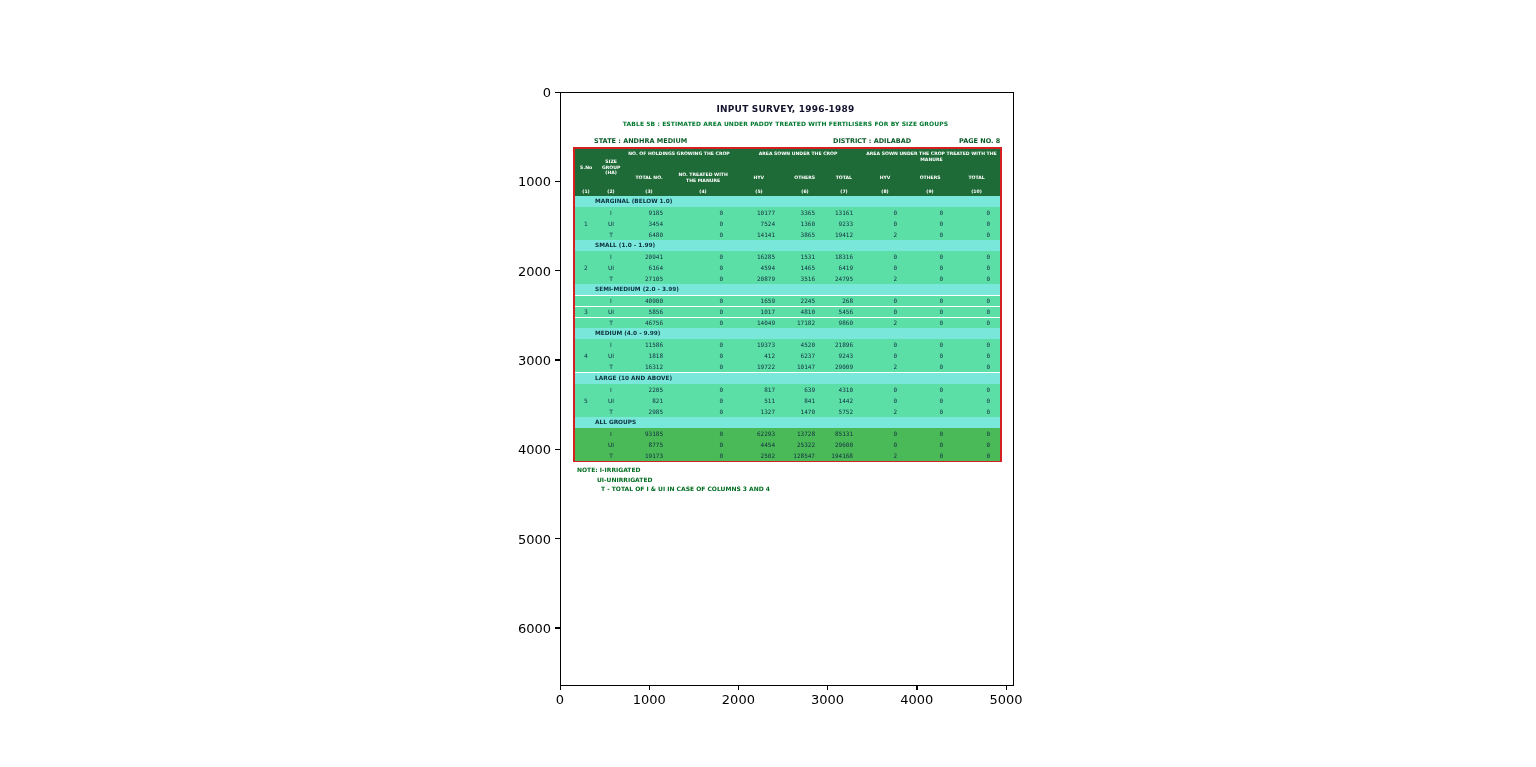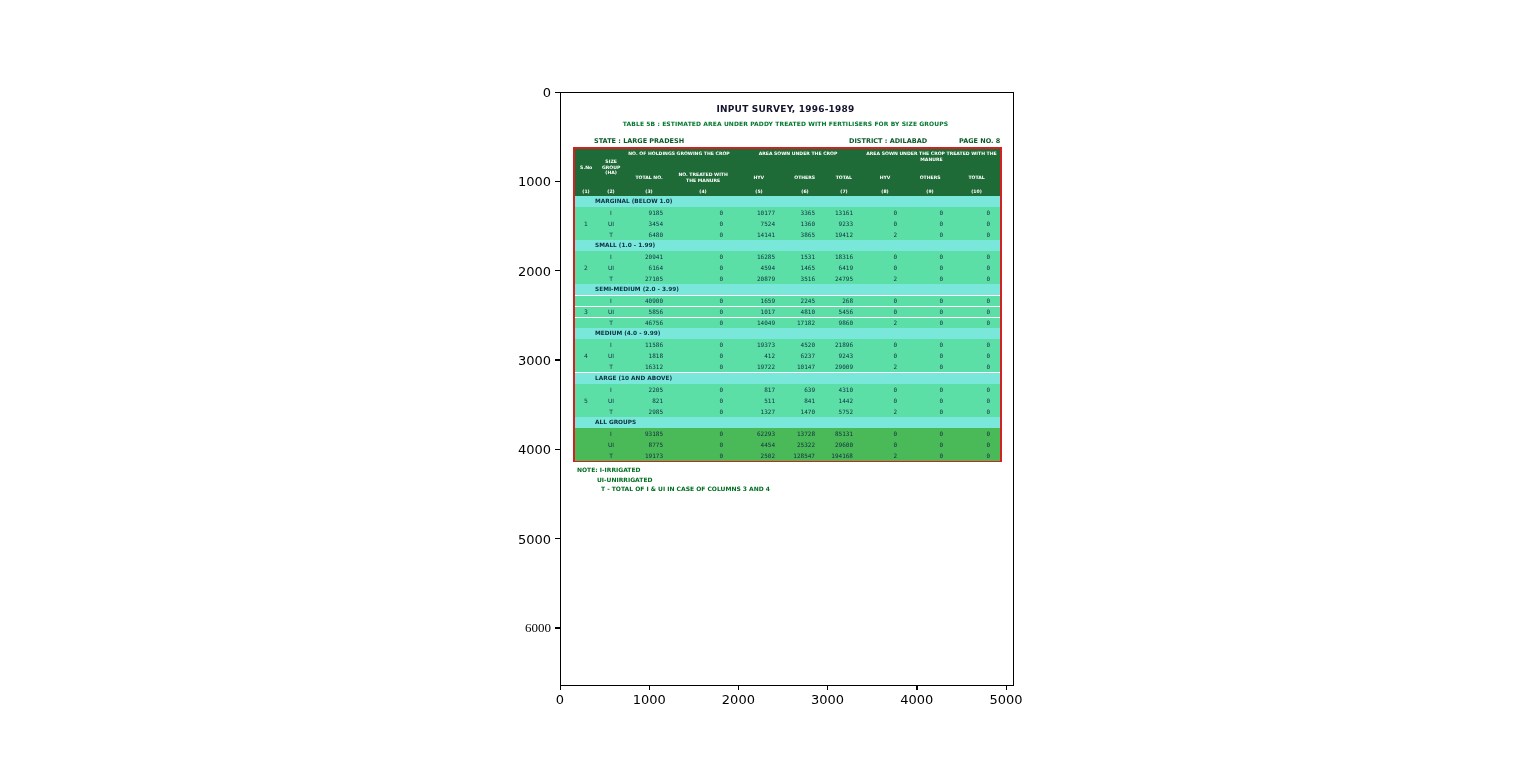--- a/index.html
+++ b/index.html
@@ -13,21 +13,21 @@
   .tick-label-y{position:absolute;width:46px;text-align:right;font-size:13px;color:#000;
                 transform:translateY(-50%);}
   .tick-label-x{position:absolute;font-size:13px;color:#000;transform:translateX(-50%);}
   
   .scan{position:absolute;left:0;top:0;right:0;bottom:0;filter:blur(.2px);}
   .doc-title{position:absolute;left:12px;width:425px;top:11px;text-align:center;
              font-size:9px;font-weight:bold;color:#14142e;letter-spacing:.2px;}
   .doc-subtitle{position:absolute;left:-20px;width:489px;top:27px;text-align:center;
                 font-size:6px;font-weight:bold;color:#00772e;letter-spacing:.1px;}
   .doc-meta span{position:absolute;font-size:6.5px;font-weight:bold;color:#0a5a28;top:44px;}
-  .meta-state{left:33px;} .meta-district{left:240px;padding-left:48px;} .meta-page{left:398px;}
+  .meta-state{left:33px;} .meta-district{left:224px;padding-left:48px;} .meta-page{left:398px;}
   
   .rtable{position:absolute;left:12px;top:54px;width:425px;height:311px;
           border:2px solid #d42020;background:#5cdfa6;}
   .thead{background:#1f6b38;color:#fff;font-weight:bold;height:47px;font-size:4.6px;
          display:flex;flex-direction:column;}
   .thead .toprow{display:flex;flex:1;}
   .hcol{display:flex;flex-direction:column;}
   .hcell{display:flex;align-items:center;justify-content:center;text-align:center;
          line-height:1.2;padding:1px;}
   .hgroup-title{flex:1;display:flex;align-items:flex-start;justify-content:center;
@@ -58,21 +58,21 @@
 <body>
 
 <div class="canvas">
   <div class="plot">
     <div class="scan">
 
       <div class="doc-title">INPUT SURVEY, 1996-1989</div>
       <div class="doc-subtitle">TABLE 5B : ESTIMATED AREA UNDER PADDY TREATED WITH FERTILISERS FOR BY SIZE GROUPS</div>
 
       <div class="doc-meta">
-        <span class="meta-state">STATE : LARGE PRADESH</span>
+        <span class="meta-state">STATE : ANDHRA MEDIUM</span>
         <span class="meta-district">DISTRICT : ADILABAD</span>
         <span class="meta-page">PAGE NO. 8</span>
       </div>
 
       <div class="rtable">
         <div class="thead">
           <div class="toprow">
             <div class="hcell" style="width:22px">S.No</div>
             <div class="hcell" style="width:28px">SIZE GROUP (HA)</div>
             <div class="hcol" style="width:108px">
@@ -368,21 +368,21 @@
     <div class="tick-label-y" style="left: 505px; top: 181.33px;">1000</div>
     <div class="tick-y" style="left: 555px; top: 270.16px;"></div>
     <div class="tick-label-y" style="left: 505px; top: 270.66px;">2000</div>
     <div class="tick-y" style="left: 555px; top: 359.49px;"></div>
     <div class="tick-label-y" style="left: 505px; top: 359.99px;">3000</div>
     <div class="tick-y" style="left: 555px; top: 448.82px;"></div>
     <div class="tick-label-y" style="left: 505px; top: 449.32px;">4000</div>
     <div class="tick-y" style="left: 555px; top: 538.15px;"></div>
     <div class="tick-label-y" style="left: 505px; top: 538.65px;">5000</div>
     <div class="tick-y" style="left: 555px; top: 627.48px;"></div>
-    <div class="tick-label-y" style="left: 505px; top: 627.98px; font-family: Liberation Serif, serif;">6000</div>
+    <div class="tick-label-y" style="left: 505px; top: 627.98px;">6000</div>
     <div class="tick-x" style="left: 559.5px; top: 685px;"></div>
     <div class="tick-label-x" style="left: 560px; top: 692px;">0</div>
     <div class="tick-x" style="left: 648.7px; top: 685px;"></div>
     <div class="tick-label-x" style="left: 649.2px; top: 692px;">1000</div>
     <div class="tick-x" style="left: 737.9px; top: 685px;"></div>
     <div class="tick-label-x" style="left: 738.4px; top: 692px;">2000</div>
     <div class="tick-x" style="left: 827.1px; top: 685px;"></div>
     <div class="tick-label-x" style="left: 827.6px; top: 692px;">3000</div>
     <div class="tick-x" style="left: 916.3px; top: 685px;"></div>
     <div class="tick-label-x" style="left: 916.8px; top: 692px;">4000</div>

